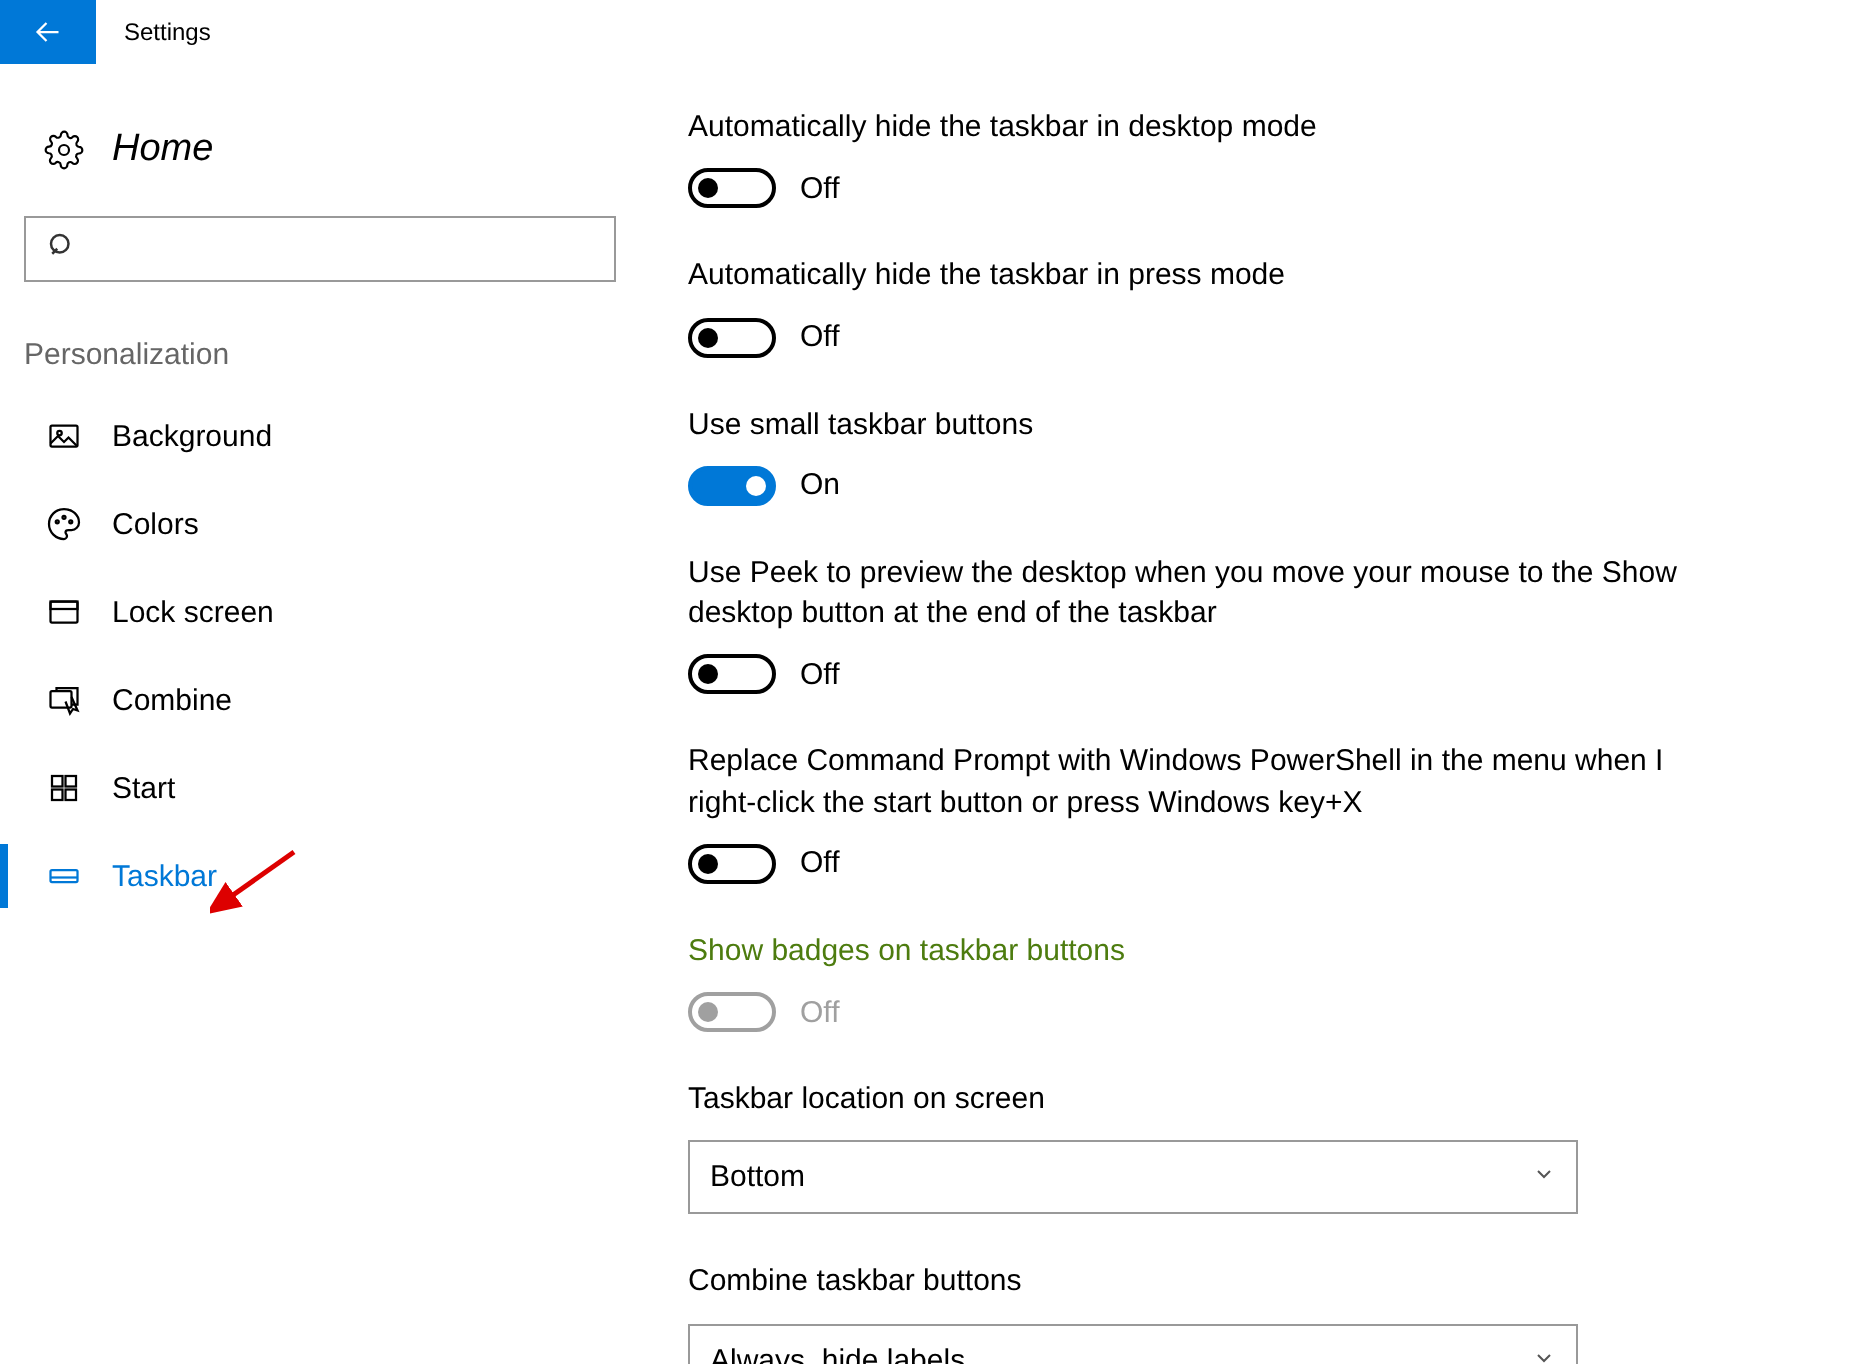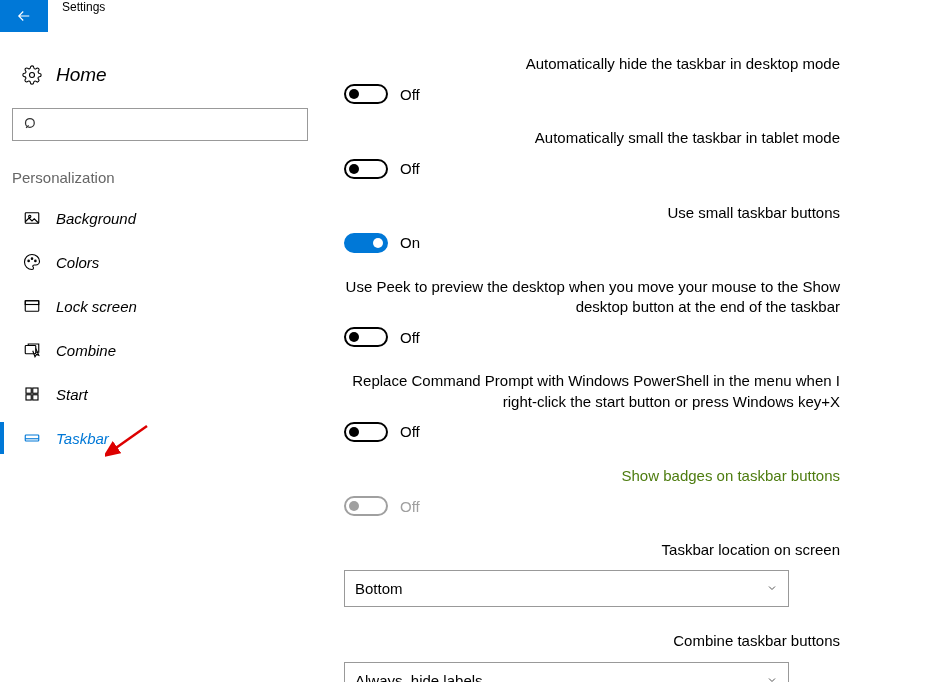--- a/index.html
+++ b/index.html
@@ -1,45 +1,45 @@
 <!DOCTYPE html>
 <html><head>
   <meta charset="utf-8">
   <style>
     * { margin: 0; padding: 0; box-sizing: border-box; font-family: "Segoe UI", Tahoma, sans-serif; }
     body { background: #fff; color: #000; font-size: 15px; width: 930px; height: 682px; overflow: hidden; position: relative; }
 
-    .titlebar { height: 32px; display: flex; }
+    .titlebar { height: 32px; display: flex; align-items: center; }
     .back-btn { width: 48px; height: 32px; background: #0078d7; display: flex; align-items: center; justify-content: center; color: #fff; }
     .title-text { padding-left: 14px; font-size: 12px; }
 
     .layout { display: flex; height: calc(100% - 32px); }
 
     .sidebar { width: 320px; padding-top: 24px; }
     .home-row { display: flex; align-items: center; padding: 8px 22px 8px 22px; cursor: default; }
     .home-row .icon { width: 20px; display: flex; align-items: center; justify-content: center; }
     .home-row .lbl { padding-left: 14px; font-size: 19px; font-style: italic; }
 
     .search-box { margin: 14px 12px 0 12px; border: 1px solid #999; height: 33px; display: flex; align-items: center; padding: 0 8px 0 10px; }
     .search-box input { border: none; outline: none; flex: 1; font-size: 15px; color: #666; background: transparent; }
     .search-icon { color: #333; }
 
     .section-label { padding: 28px 0 10px 12px; font-size: 15px; color: #666; }
 
     .nav-item { display: flex; align-items: center; height: 44px; padding-left: 22px; cursor: default; position: relative; }
     .nav-item .icon { width: 20px; display: flex; align-items: center; justify-content: center; color: #000; }
-    .nav-item .lbl { padding-left: 14px; font-size: 15px; font-style: italic; }
+    .nav-item .lbl { padding-left: 14px; font-size: 15px; }
     .nav-item.selected { color: #0078d7; }
     .nav-item.selected .icon { color: #0078d7; }
     .nav-item.selected::before { content: ""; position: absolute; left: 0; top: 6px; bottom: 6px; width: 4px; background: #0078d7; }
 
     .content { flex: 1; padding: 22px 40px 0 24px; overflow-y: auto; max-width: 560px; }
 
     .setting { margin-bottom: 24px; }
-    .setting-label { font-size: 15px; margin-bottom: 10px; line-height: 1.35; text-align: right; }
+    .setting-label { font-size: 15px; margin-bottom: 10px; line-height: 1.35; }
     .setting-label.disabled { color: #4d7c0f; }
 
     .toggle-row { display: flex; align-items: center; }
     .toggle { width: 44px; height: 20px; border-radius: 10px; border: 2px solid #000; position: relative; background: #fff; flex-shrink: 0; }
     .toggle .knob { width: 10px; height: 10px; border-radius: 50%; background: #000; position: absolute; top: 3px; left: 3px; }
     .toggle.on { background: #0078d7; border-color: #0078d7; }
     .toggle.on .knob { background: #fff; left: auto; right: 3px; }
     .toggle.disabled { border-color: #a0a0a0; }
     .toggle.disabled .knob { background: #a0a0a0; }
     .toggle-text { margin-left: 12px; font-size: 15px; }
@@ -160,21 +160,21 @@
       <div class="setting-label">Automatically hide the taskbar in desktop mode</div>
       <div class="toggle-row">
         <div class="toggle">
             <div class="knob"></div>
           </div>
         <div class="toggle-text">Off</div>
       </div>
     </div>
 
     <div class="setting">
-      <div class="setting-label">Automatically small the taskbar in tablet mode</div>
+      <div class="setting-label">Automatically hide the taskbar in press mode</div>
       <div class="toggle-row">
         <div class="toggle">
             <div class="knob"></div>
           </div>
         <div class="toggle-text">Off</div>
       </div>
     </div>
 
     <div class="setting">
       <div class="setting-label">Use small taskbar buttons</div>

